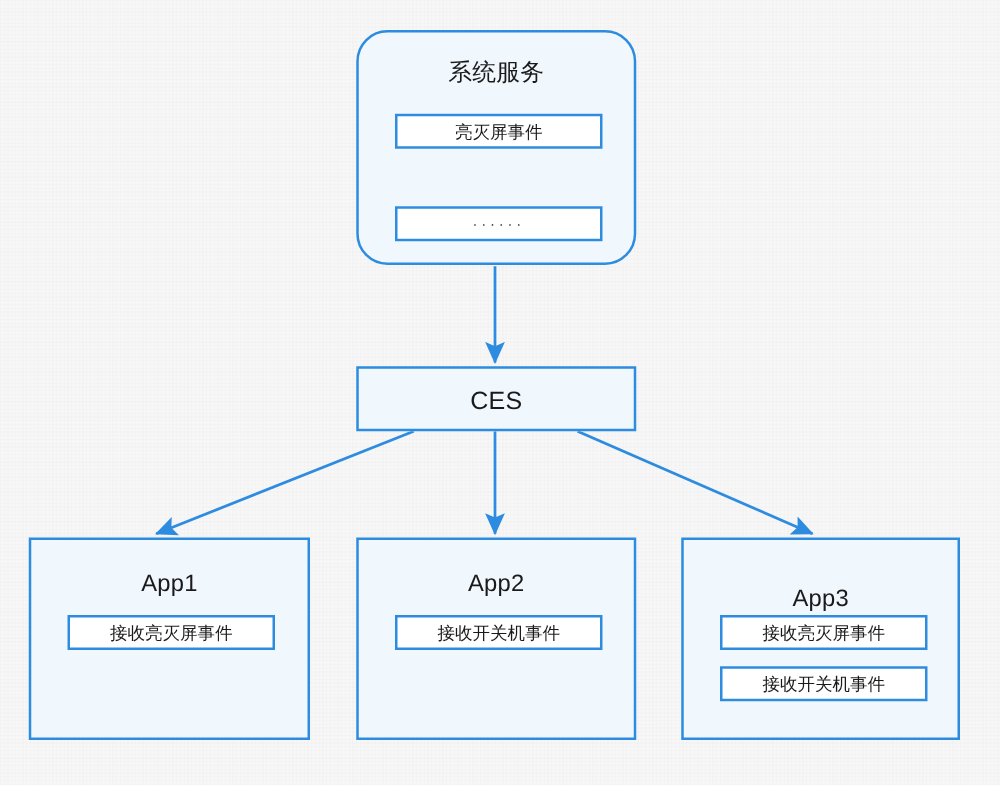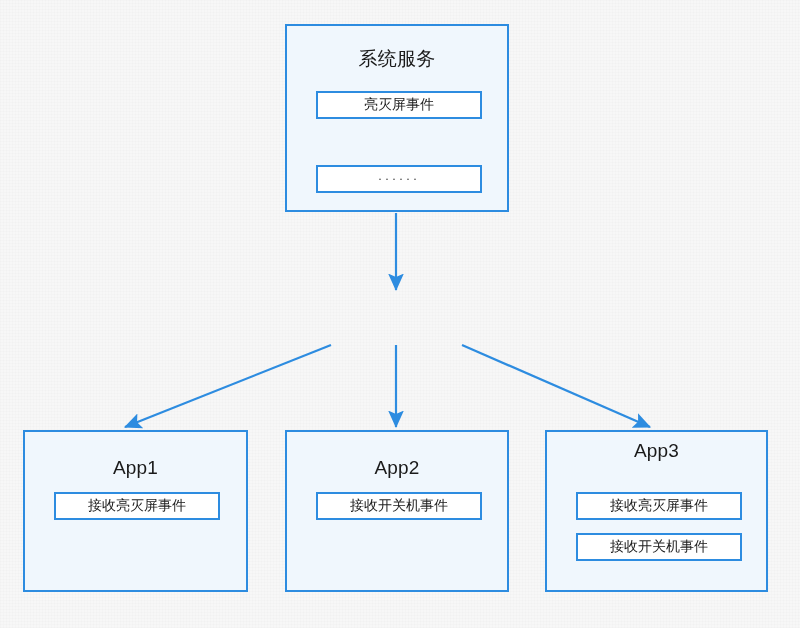--- a/index.html
+++ b/index.html
@@ -47,30 +47,29 @@
     box-sizing: border-box;
     background: #ffffff;
     border: 2px solid #2d8ce0;
     display: flex;
     align-items: center;
     justify-content: center;
     color: #1a1a1a;
     font-size: 14px;
     line-height: 16px;
     white-space: nowrap;
-    font-family: Liberation Serif, serif;
   }
   .item.ellipsis {
     font-size: 12px;
     letter-spacing: 3px;
     color: #333;
   }
 
   
-  #sys-service       { left: 285px; top: 24px;  width: 224px; height: 188px; }
+  #sys-service       { left: 285px; top: 24px;  width: 224px; height: 188px; border-radius: 25px; }
   #sys-service .node-title { top: 22px; }
   #sys-service .item { left: 29px; width: 166px; height: 28px; }
   #sys-service .item.i0 { top: 65px; }
   #sys-service .item.i1 { top: 102px; }
   #sys-service .item.i2 { top: 139px; }
 
   #ces               { left: 285px; top: 293px; width: 224px; height: 52px; }
   #ces .node-title   { top: 15px; font-size: 20px; }
 
   #app1              { left: 23px;  top: 430px; width: 225px; height: 162px; }
@@ -78,21 +77,21 @@
   #app1 .item        { left: 29px; width: 166px; height: 28px; }
   #app1 .item.i0     { top: 60px; }
   #app1 .item.i1     { top: 101px; }
 
   #app2              { left: 285px; top: 430px; width: 224px; height: 162px; }
   #app2 .node-title  { top: 25px; }
   #app2 .item        { left: 29px; width: 166px; height: 28px; }
   #app2 .item.i0     { top: 60px; }
 
   #app3              { left: 545px; top: 430px; width: 223px; height: 162px; }
-  #app3 .node-title  { top: 8px; }
+  #app3 .node-title  { top: 37px; }
   #app3 .item        { left: 29px; width: 166px; height: 28px; }
   #app3 .item.i0     { top: 60px; }
   #app3 .item.i1     { top: 101px; }
 
   #edges {
     position: absolute;
     left: 0; top: 0;
     width: 800px; height: 628px;
     pointer-events: none;
   }
@@ -117,20 +116,23 @@
 
     <line x1="462" y1="345" x2="650" y2="427" stroke="#2d8ce0" stroke-width="2.2" marker-end="url(#arrowhead)"></line>
   </svg>
 
   <div class="node" id="sys-service">
     <div class="node-title">系统服务</div>
     <div class="item i0">亮灭屏事件</div>
     <div class="item i2 ellipsis">······</div>
   </div>
 
+  <div class="node" id="ces">
+    <div class="node-title">CES</div>
+  </div>
 
   <div class="node" id="app1">
     <div class="node-title">App1</div>
     <div class="item i0">接收亮灭屏事件</div>
   </div>
 
   <div class="node" id="app2">
     <div class="node-title">App2</div>
     <div class="item i0">接收开关机事件</div>
   </div>

